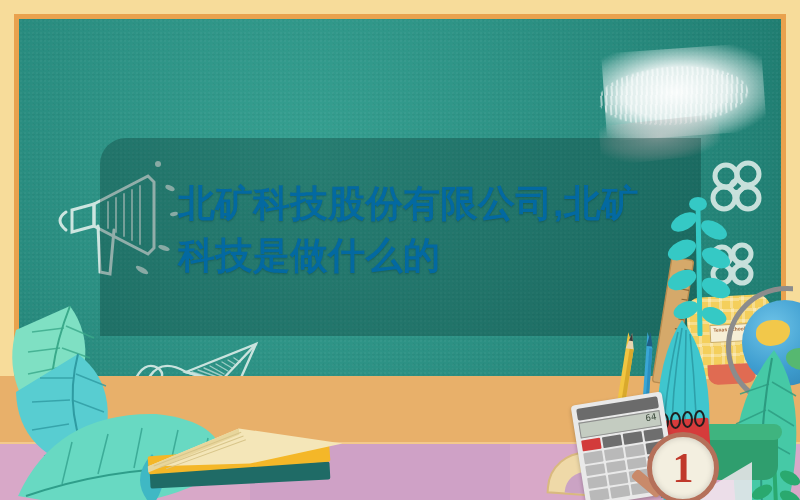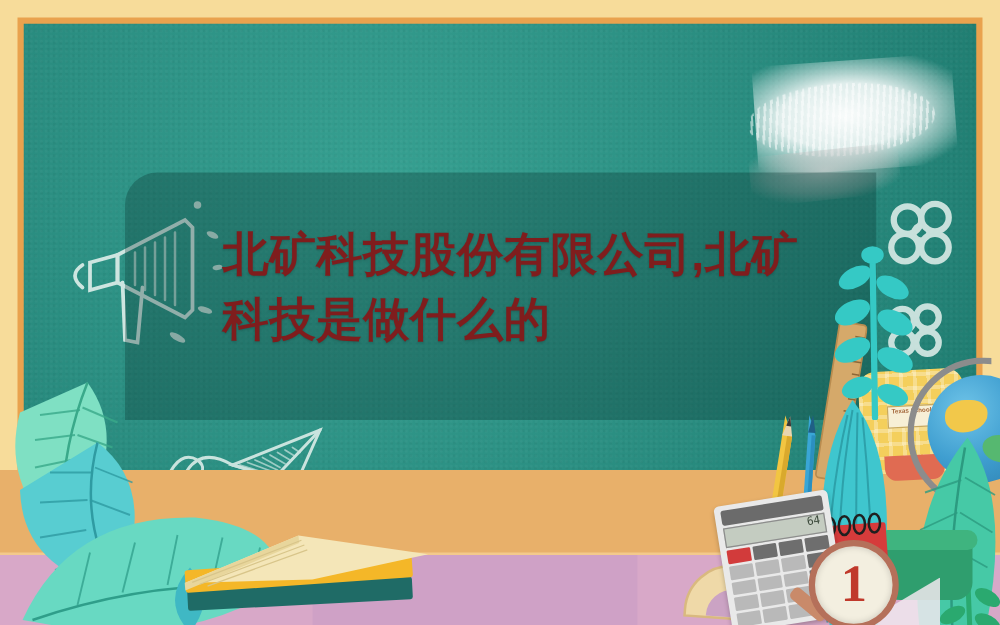--- a/index.html
+++ b/index.html
@@ -31,21 +31,21 @@
     background:radial-gradient(ellipse at 50% 40%, rgba(205,205,205,.75) 0%, rgba(190,190,190,.35) 55%, rgba(190,190,190,0) 80%);
     transform:rotate(-6deg);}
 
   
   .overlay{position:absolute;left:100px;top:138px;width:601px;height:198px;
     background:rgba(8,48,44,.30);border-top-left-radius:26px;border-top-right-radius:0;
     border-bottom-right-radius:0;}
 
   
   .title{position:absolute;left:178px;top:178px;width:470px;
-    color:#7f1d1d;font-size:37px;line-height:52px;font-weight:bold;letter-spacing:.5px;
+    color:#0369a1;font-size:37px;line-height:52px;font-weight:bold;letter-spacing:.5px;
     font-family:"Liberation Sans","DejaVu Sans",sans-serif;
     text-shadow:0 1px 2px rgba(0,0,0,.18);}
   .desk{position:absolute;left:0;bottom:54px;width:800px;height:70px;background:#e8b06a;}
   .desk-edge{position:absolute;left:0;bottom:44px;width:800px;height:14px;background:#f3c98c;}
   .floor-pink{position:absolute;left:0;bottom:0;width:800px;height:56px;background:#d8a8c8;}
   .floor-pink2{position:absolute;left:250px;bottom:0;width:260px;height:56px;background:#cfa1c6;}
 
   
   .book{position:absolute;border-radius:2px;}
   

